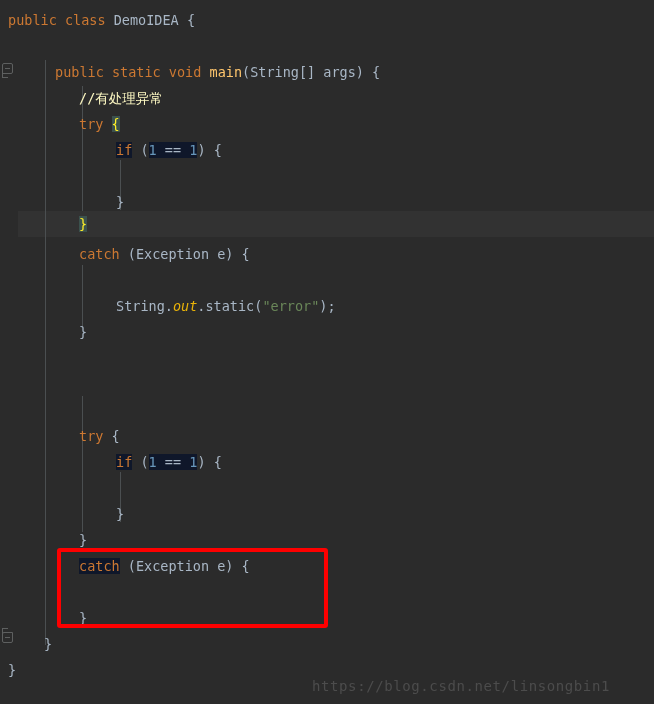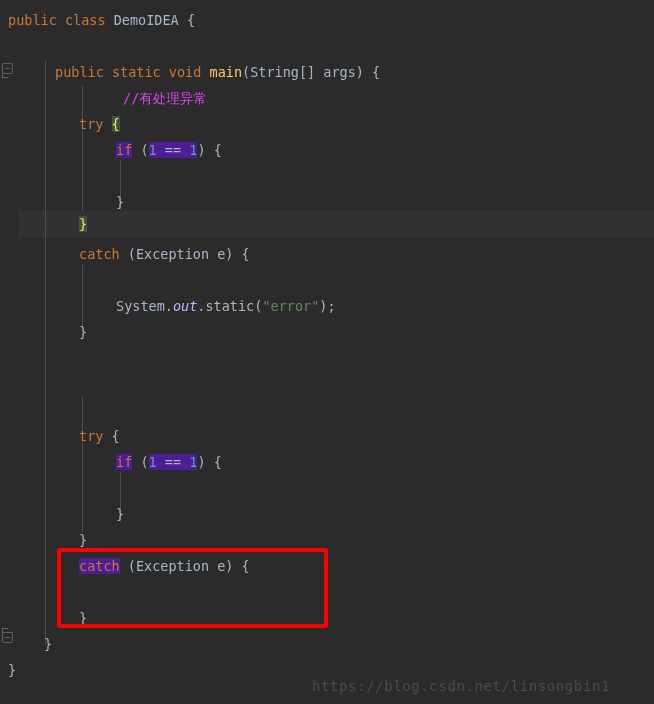--- a/index.html
+++ b/index.html
@@ -83,26 +83,26 @@
     line-height: 26px;
     white-space: pre;
   }
 
   
   .kw      { color: #cc7832; }
   .ident   { color: #a9b7c6; }
   .method  { color: #ffc66d; }
   .num     { color: #6897bb; }
   .str     { color: #6a8759; }
-  .cmt     { color: #d946ef; margin-left: 44px; }
-  .field   { color: #c4b5fd; font-style: italic; }
+  .cmt     { color: #fef9c3; }
+  .field   { color: #eab308; font-style: italic; }
   .punc    { color: #a9b7c6; }
 
   
-  .hl      { background: #4c1d95; }
+  .hl      { background: #0f172a; }
   
   .brace-match { background: #3b514d; color: #ffef28; }
 
   
   .annotation-box {
     position: absolute;
     box-sizing: border-box;
     border: 4px solid #fe0000;
     border-radius: 3px;
     pointer-events: none;
@@ -152,21 +152,21 @@
 
   <div class="line" style="left:116px; top:137px;"><span class="kw hl">if</span> <span class="punc">(</span><span class="num hl">1</span><span class="hl"> </span><span class="punc hl">==</span><span class="hl"> </span><span class="num hl">1</span><span class="punc">)</span> <span class="punc">{</span></div>
 
   <div class="line punc" style="left:116px; top:189px;">}</div>
 
   <div class="line" style="left:79px; top:211px;"><span class="brace-match">}</span></div>
 
   <div class="line" style="left:79px; top:241px;"><span class="kw">catch</span> <span class="ident">(Exception e)</span> <span class="punc">{</span></div>
 
 
-  <div class="line" style="left:116px; top:293px;"><span class="ident">System</span><span class="punc">.</span><span class="field">out</span><span class="punc">.</span><span class="ident">static</span><span class="punc">(</span><span class="str">"error"</span><span class="punc">)</span><span class="punc">;</span></div>
+  <div class="line" style="left:116px; top:293px;"><span class="ident">String</span><span class="punc">.</span><span class="field">out</span><span class="punc">.</span><span class="ident">static</span><span class="punc">(</span><span class="str">"error"</span><span class="punc">)</span><span class="punc">;</span></div>
 
   <div class="line punc" style="left:79px; top:319px;">}</div>
 
 
   <div class="line" style="left:79px; top:423px;"><span class="kw">try</span> <span class="punc">{</span></div>
 
   <div class="line" style="left:116px; top:449px;"><span class="kw hl">if</span> <span class="punc">(</span><span class="num hl">1</span><span class="hl"> </span><span class="punc hl">==</span><span class="hl"> </span><span class="num hl">1</span><span class="punc">)</span> <span class="punc">{</span></div>
 
   <div class="line punc" style="left:116px; top:501px;">}</div>
 

